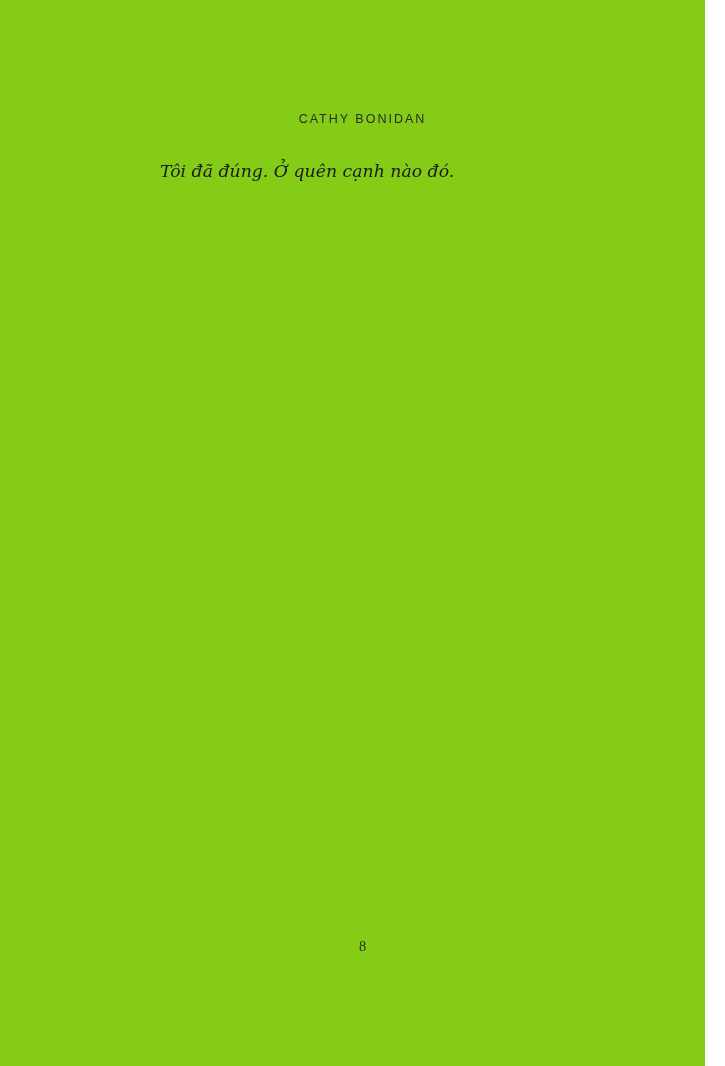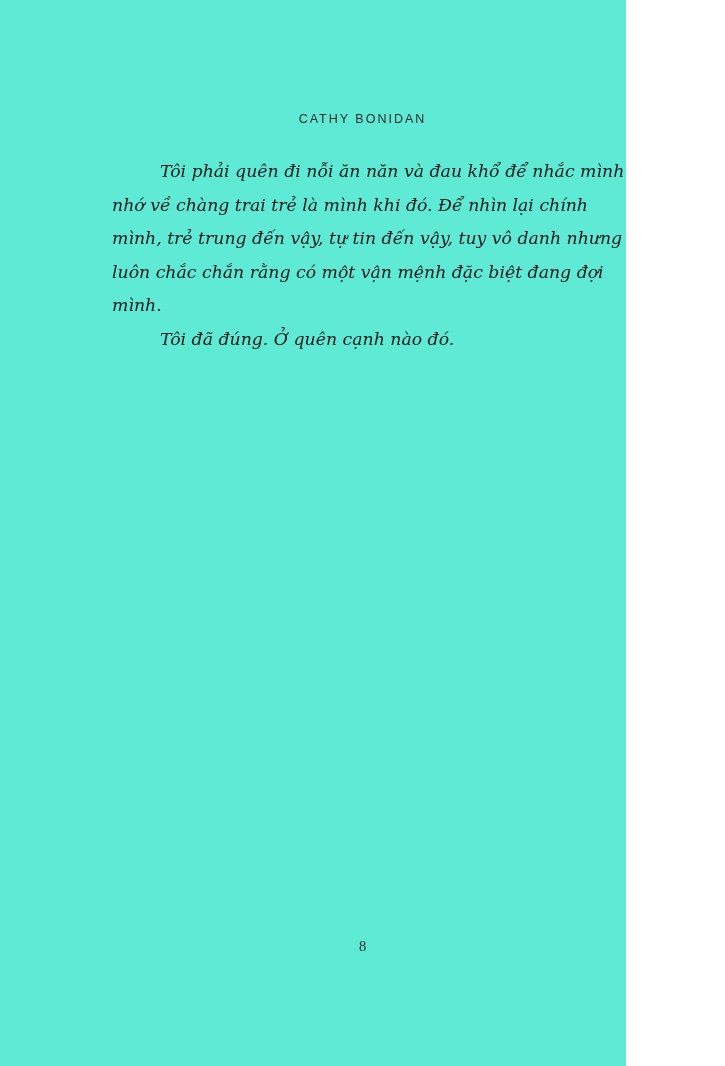--- a/index.html
+++ b/index.html
@@ -11,23 +11,23 @@
     width: 725px;
     height: 1066px;
     position: relative;
     font-family: "Liberation Serif", serif;
     color: #1c1c20;
     overflow: hidden;
   }
   .page {
     position: absolute;
     top: 0; left: 0;
-    width: 626px;
+    width: 705px;
     height: 1066px;
-    background: #5eead4;
+    background: #84cc16;
   }
   .running-head {
     position: absolute;
     top: 112px;
     left: 0;
     width: 725px;
     text-align: center;
     font-family: "Liberation Sans", sans-serif;
     font-size: 12.5px;
     letter-spacing: 2.0px;
@@ -62,19 +62,18 @@
   }
 </style>
 </head>
 <body>
 
 <div class="page">
 
   <div class="running-head">CATHY BONIDAN</div>
 
   <div class="body-text">
-    <p class="para">Tôi phải quên đi nỗi ăn năn và đau khổ để nhắc mình nhớ về chàng trai trẻ là mình khi đó. Để nhìn lại chính mình, trẻ trung đến vậy, tự tin đến vậy, tuy vô danh nhưng luôn chắc chắn rằng có một vận mệnh đặc biệt đang đợi mình.</p>
     <p class="para">Tôi đã đúng. Ở quên cạnh nào đó.</p>
   </div>
 
   <div class="folio">8</div>
 
 </div>
 
 </body></html>

